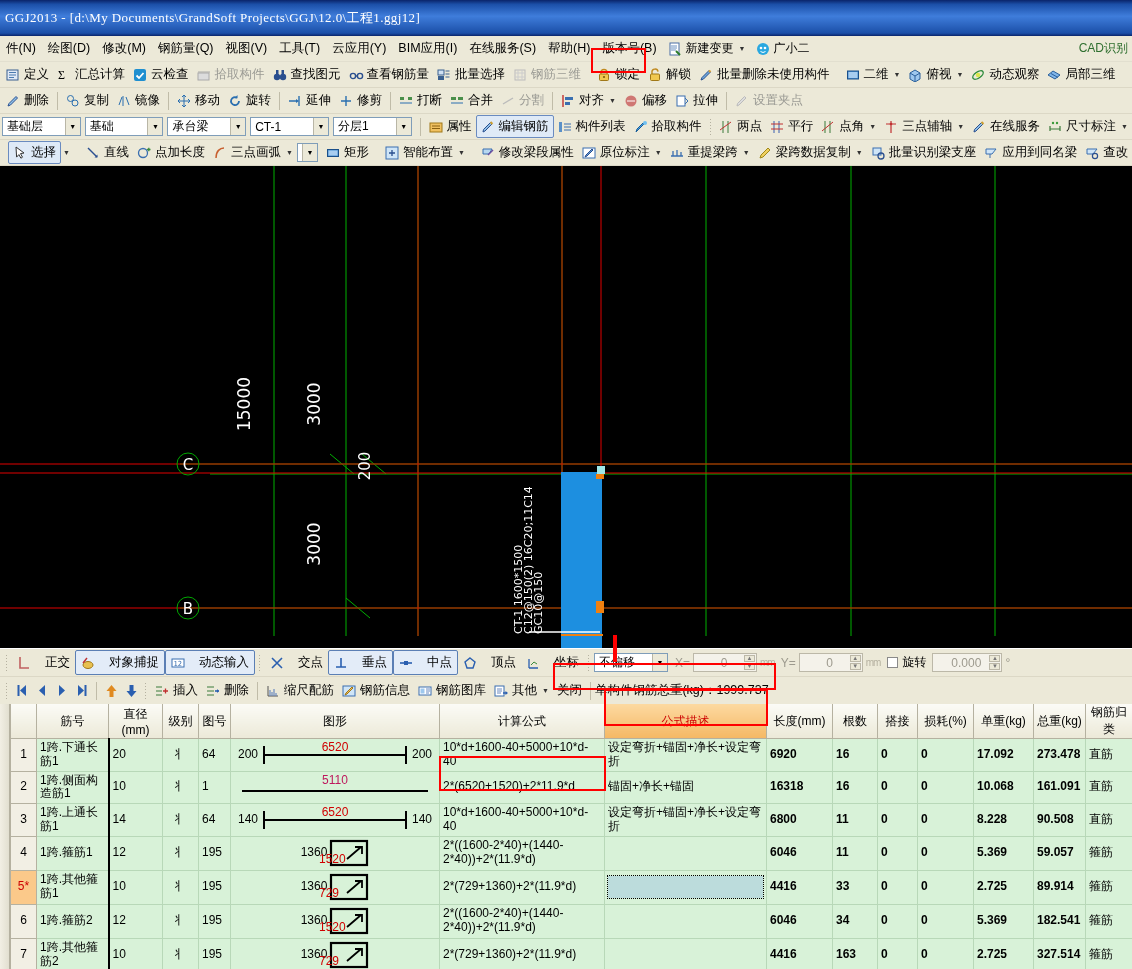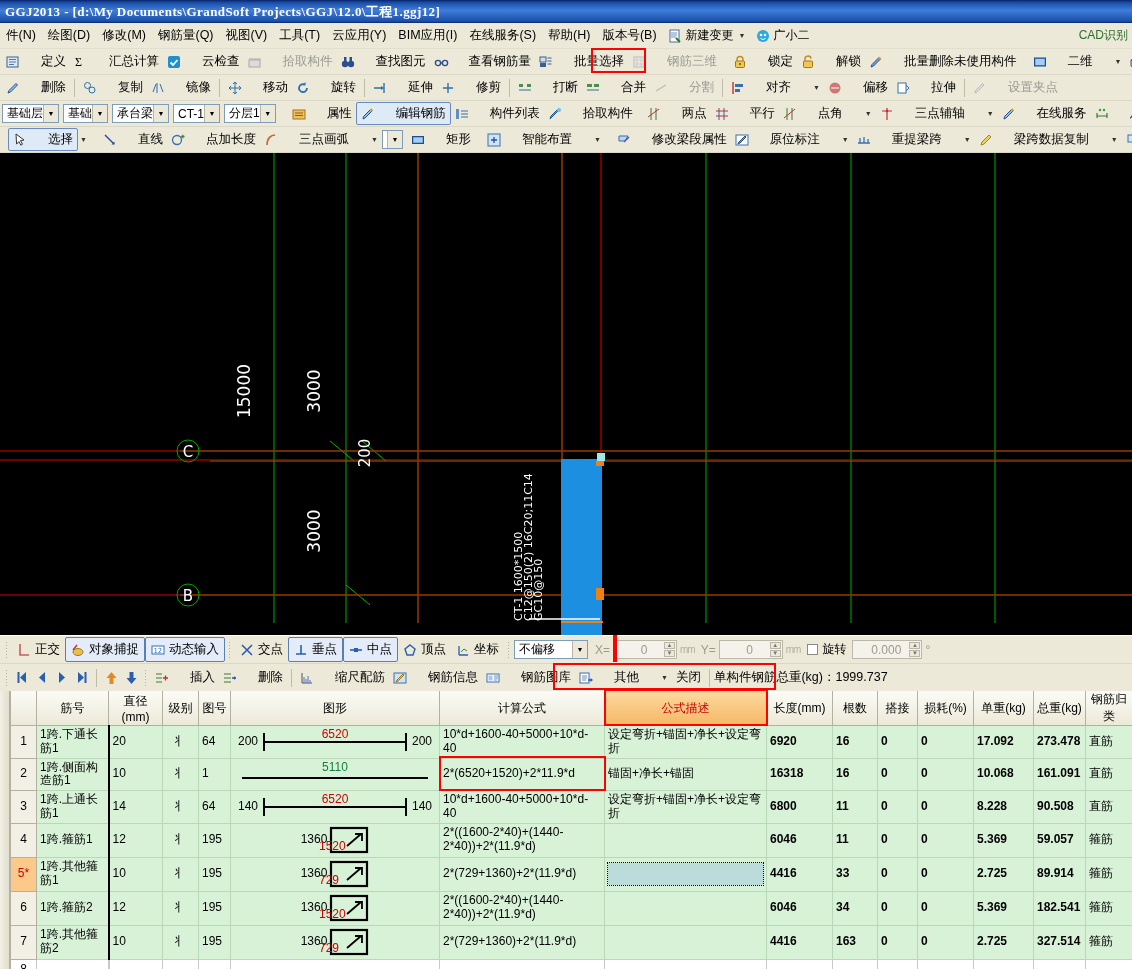--- a/index.html
+++ b/index.html
@@ -5,41 +5,41 @@
   * { box-sizing: border-box; }
   html, body { margin:0; padding:0; }
   body {
     width:1132px; height:969px; overflow:hidden;
     font-family:"Liberation Sans","DejaVu Sans",sans-serif;
     font-size:12px; background:#ece9d8; color:#000;
     -webkit-font-smoothing:none;
   }
   
   #titlebar {
-    height:23px; background:linear-gradient(to bottom,#0a246a 0%,#1b4fa8 12%,#3f7ddb 45%,#1b4fa8 92%,#0a246a 100%);
-    color:#fff; font-weight:bold; font-size:13px;
+    height:36px; background:linear-gradient(to bottom,#0a246a 0%,#1b4fa8 12%,#3f7ddb 45%,#1b4fa8 92%,#0a246a 100%);
+    color:#fff; font-weight:normal; font-size:13px;
     display:flex; align-items:center; padding-left:5px;
     font-family:"Liberation Serif","DejaVu Serif",serif;
     letter-spacing:0.4px;
   }
   
   #menubar {
     height:26px; background:#ece9d8; display:flex; align-items:center;
     padding-left:0px; border-bottom:1px solid #e2dfcf; position:relative;
   }
   .menu-item { padding:3px 6px; white-space:nowrap; font-size:12.5px; }
   .menu-btn { display:flex; align-items:center; gap:3px; padding:2px 5px; white-space:nowrap; }
   #cadlabel { position:absolute; right:4px; color:#2f6f2f; font-size:12px; }
   
   .toolbar {
     display:flex; align-items:center; height:26px;
     background:#ece9d8; border-bottom:1px solid #dcd8c6;
     padding-left:2px; overflow:hidden; position:relative;
   }
-  .tb-item { display:flex; align-items:center; gap:20px; padding:2px 4px; white-space:nowrap; font-size:12.5px; }
+  .tb-item { display:flex; align-items:center; gap:3px; padding:2px 4px; white-space:nowrap; font-size:12.5px; }
   .tb-item.disabled { color:#9a9a94; }
   .tb-item.boxed { border:1px solid #6a8bc0; background:#dfeaf7; border-radius:2px; }
   .tb-sep { width:1px; height:18px; background:#c0bca8; margin:0 4px; }
   .tb-dots { width:4px; height:18px; margin:0 3px;
     background-image:radial-gradient(#b5b1a0 40%, transparent 41%);
     background-size:3px 3px; }
   .caret { font-size:7px; color:#333; margin-left:2px; }
   
   .ico { width:15px; height:14px; display:inline-block; position:relative; flex:0 0 auto; }
   .ico svg { display:block; }
@@ -53,21 +53,21 @@
   .combo .arrow {
     width:15px; height:17px; background:#ece9d8; border-left:1px solid #b9b6a6;
     display:flex; align-items:center; justify-content:center; font-size:7px;
   }
   
   #canvas { position:relative; width:1132px; height:0; background:#000; overflow:hidden; }
   #canvas svg { position:absolute; left:0; top:0; }
   
   #snapbar { display:flex; align-items:center; height:28px; background:#ece9d8;
              border-top:1px solid #fff; position:relative; padding-left:2px;}
-  .snap-item { display:flex; align-items:center; gap:3px; padding:3px 5px; white-space:nowrap; font-size:12.5px;}
+  .snap-item { display:flex; align-items:center; gap:13px; padding:3px 5px; white-space:nowrap; font-size:12.5px;}
   .snap-item.active { border:1px solid #5b7fb5; background:#e3ecf8; border-radius:2px; }
   .spin { height:19px; width:64px; border:1px solid #bcb8a8; background:#f4f2ea;
           display:flex; align-items:center; color:#9d9a8e; font-size:12px;
           padding-left:6px; position:relative; }
   .spin .val{flex:1; text-align:center; padding-right:8px;}
   .spin .arrows{ position:absolute; right:1px; top:1px; width:11px; height:15px;
      display:flex; flex-direction:column; justify-content:space-between; }
   .spin .arrows i{ display:block; width:11px; height:7px; background:#ece9d8;
      border:1px solid #bcb8a8; font-style:normal; font-size:6px; line-height:5px; text-align:center; color:#777;}
   .unit { color:#b5b1a0; font-size:10px; margin:0 3px; letter-spacing:-1px; }
@@ -1070,21 +1070,21 @@
           <td class="thick">1跨.侧面构造筋1</td>
           <td>10</td>
           <td style="text-align: center;"><span style="font-family:'DejaVu Sans',sans-serif">丬</span></td>
           <td>1</td>
           <td style="position: relative;">
             <div class="shape">
               <svg width="190" height="22" viewBox="0 0 190 22">
                 <path d="M2 15h186" stroke="#000" stroke-width="2.2"></path>
               </svg>
             </div>
-            <span style="position: absolute; color: #15803d; font-size: 12px; left: 50%; transform: translateX(-50%); top: 2px;">5110</span>
+            <span style="position: absolute; color: #be185d; font-size: 12px; left: 50%; transform: translateX(-50%); top: 2px;">5110</span>
           </td>
           <td id="cell-formula-2">2*(6520+1520)+2*11.9*d</td>
           <td>锚固+净长+锚固</td>
           <td class="num">16318</td>
           <td class="num">16</td>
           <td class="num">0</td>
           <td class="num">0</td>
           <td class="num">10.068</td>
           <td class="num">161.091</td>
           <td>直筋</td>

